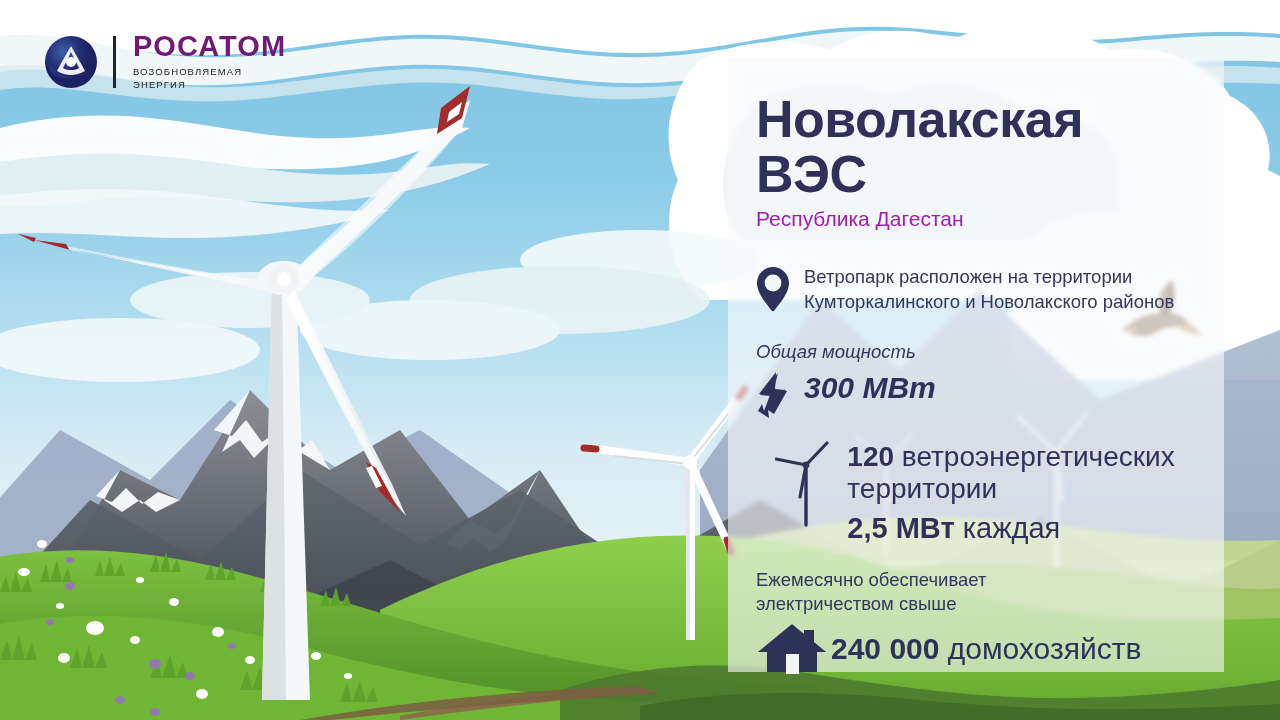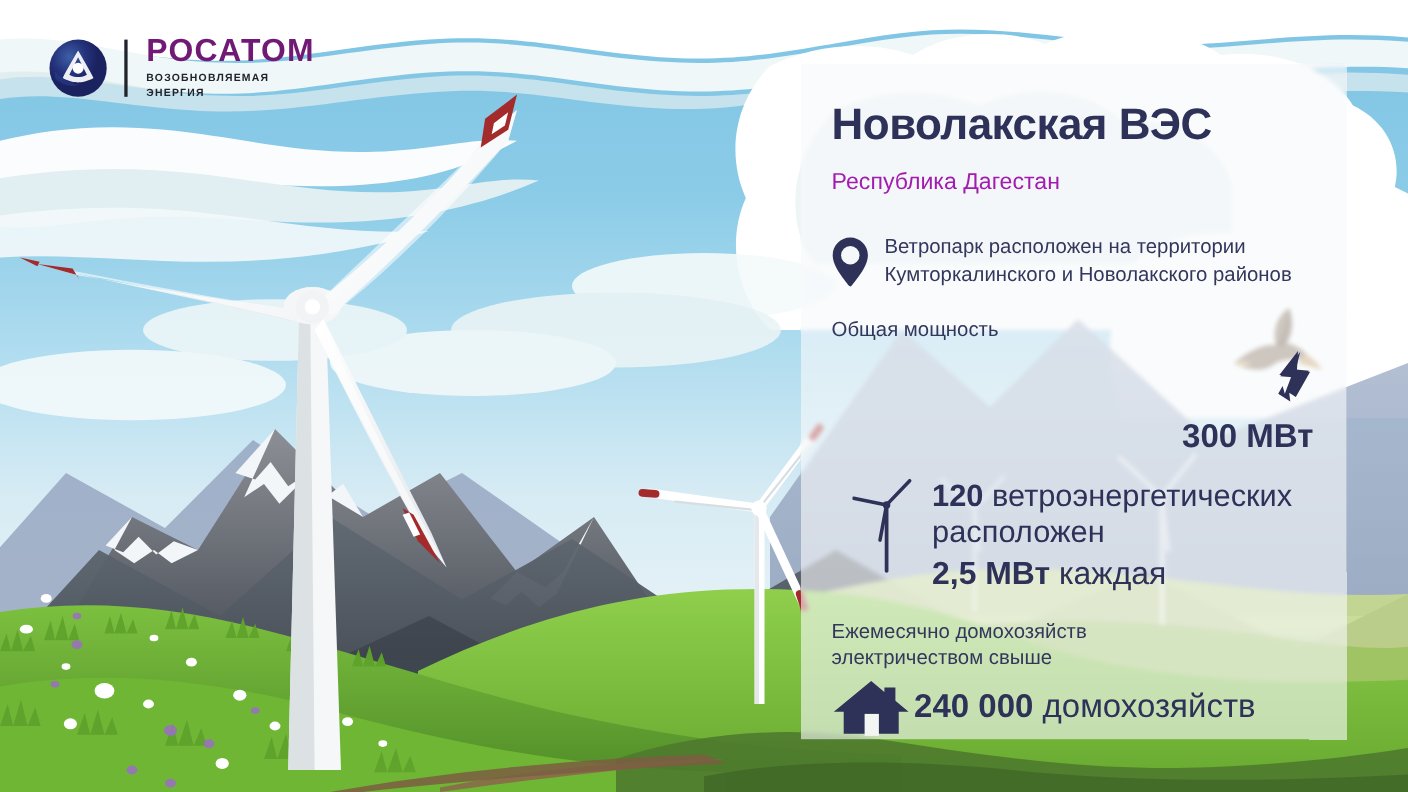--- a/index.html
+++ b/index.html
@@ -18,46 +18,46 @@
 
   
   #panel{
     position:absolute;left:728px;top:58px;width:496px;height:614px;
     background:rgba(247,249,250,0.62);
     backdrop-filter:blur(2px);
     box-sizing:border-box;
     padding:34px 30px 0 28px;
   }
   #panel .title{
-    font-size:40px;font-weight:bold;color:#2E3158;letter-spacing:-0.5px;
-    line-height:1.05;margin:0 0 20px 0;
+    font-size:52px;font-weight:bold;color:#2E3158;letter-spacing:-0.5px;
+    line-height:1.05;margin:0 0 6px 0;
   }
   #panel .subtitle{
     font-size:21px;color:#a21caf;margin:0 0 32px 0;font-weight:normal;
   }
-  .row{display:flex;align-items:flex-end;gap:14px;}
+  .row{display:flex;align-items:center;gap:14px;}
   .ic{flex:0 0 auto;display:block;}
   .loc-text{font-size:18.5px;color:#33375C;line-height:1.33;padding-top:2px;}
   .lead{font-size:18.5px;color:#33375C;line-height:1.32;margin:0 0 4px 0;}
   .big{font-size:30px;font-weight:bold;color:#2E3158;line-height:1.12;}
   .big .thin{font-weight:normal;}
   .sec{margin-bottom:22px;}
-  .sec-pow{margin-top:26px;}
+  .sec-pow{margin-top:26px;font-style:italic;}
   .turb-block{display:flex;align-items:flex-start;gap:10px;margin-top:8px;justify-content:center;}
   .turb-txt .l1{font-size:28px;color:#2E3158;line-height:1.16;}
   .turb-txt .l1 b{font-weight:bold;}
   .turb-txt .l2{font-size:29px;color:#2E3158;line-height:1.2;margin-top:5px;}
   .turb-txt .l2 b{font-weight:bold;}
   .house-row{display:flex;align-items:center;gap:1px;margin-top:6px;}
 
   
   #logo{position:absolute;left:44px;top:32px;display:flex;align-items:center;gap:13px;}
   #logo .lg-txt{display:flex;flex-direction:column;}
   #logo .lg-name{font-size:29px;font-weight:bold;color:#701a75;letter-spacing:1.2px;line-height:1;}
-  #logo .lg-sub{font-size:9.5px;font-weight:bold;color:#21242B;letter-spacing:1.1px;line-height:1.35;margin-top:5px;}
+  #logo .lg-sub{font-size:9.5px;font-weight:normal;color:#21242B;letter-spacing:1.1px;line-height:1.35;margin-top:5px;}
   #logo .divider{width:3px;height:52px;background:#21242B;margin:0 4px 0 2px;}
 
   
   .fg{position:absolute;left:0;top:0;width:1280px;height:720px;pointer-events:none;}
 </style>
 </head>
 <body>
 
 <div id="stage">
 
@@ -344,21 +344,21 @@
         <circle cx="17" cy="17" r="8.4" fill="#F5F8F9"></circle>
       </svg>
       <div class="loc-text">
         <span>Ветропарк расположен на территории</span><br>
         <span>Кумторкалинского и Новолакского районов</span>
       </div>
     </div>
 
     <div class="sec sec-pow">
       <div class="lead">Общая мощность</div>
-      <div class="row" style="align-items:flex-end;margin-top:6px;flex-direction:column;">
+      <div class="row" style="align-items:flex-start;margin-top:6px;">
         <svg class="ic" width="34" height="48" viewBox="0 0 34 48">
           <path fill="#2E3158" d="M20,1 L3,23 L14,24 L8,40 L6,33 L2,40 L13,47 L12,39 L18,43 L31,20 L19,19 Z"></path>
           <path fill="#2E3158" d="M22,2 L4,24 L15,25 L9,43 L30,19 L18,18 Z"></path>
         </svg>
         <div class="big">300 МВт</div>
       </div>
     </div>
 
     <div class="sec turb-block">
       <svg class="ic" width="62" height="86" viewBox="0 0 62 86">
@@ -366,31 +366,31 @@
           <line x1="31" y1="24" x2="1" y2="18"></line>
           <line x1="31" y1="24" x2="52" y2="2"></line>
           <line x1="31" y1="24" x2="25" y2="56"></line>
         </g>
         <line x1="31" y1="24" x2="31" y2="84" stroke="#2E3158" stroke-width="3.4" stroke-linecap="round"></line>
         <circle cx="31" cy="24" r="3.4" fill="#2E3158"></circle>
       </svg>
       <div class="turb-txt">
         <div class="l1">
           <b>120</b><span> ветроэнергетических</span><br>
-          <span>расположен</span>
+          <span>территории</span>
         </div>
         <div class="l2">
           <b>2,5 МВт</b><span> каждая</span>
         </div>
       </div>
     </div>
 
     <div class="sec">
       <div class="lead">
-        <span>Ежемесячно домохозяйств</span><br>
+        <span>Ежемесячно обеспечивает</span><br>
         <span>электричеством свыше</span>
       </div>
       <div class="house-row">
         <svg class="ic" width="74" height="52" viewBox="0 0 74 52">
           <path fill="#2E3158" d="M36,2 L2,30 L11,30 L11,50 L61,50 L61,30 L70,30 L58,20 L58,8 L48,8 L48,12 Z"></path>
           <rect x="30" y="32" width="13" height="20" fill="#F2F5F2"></rect>
         </svg>
         <div class="big">
           <span>240 000</span><span class="thin"> домохозяйств</span>
         </div>

